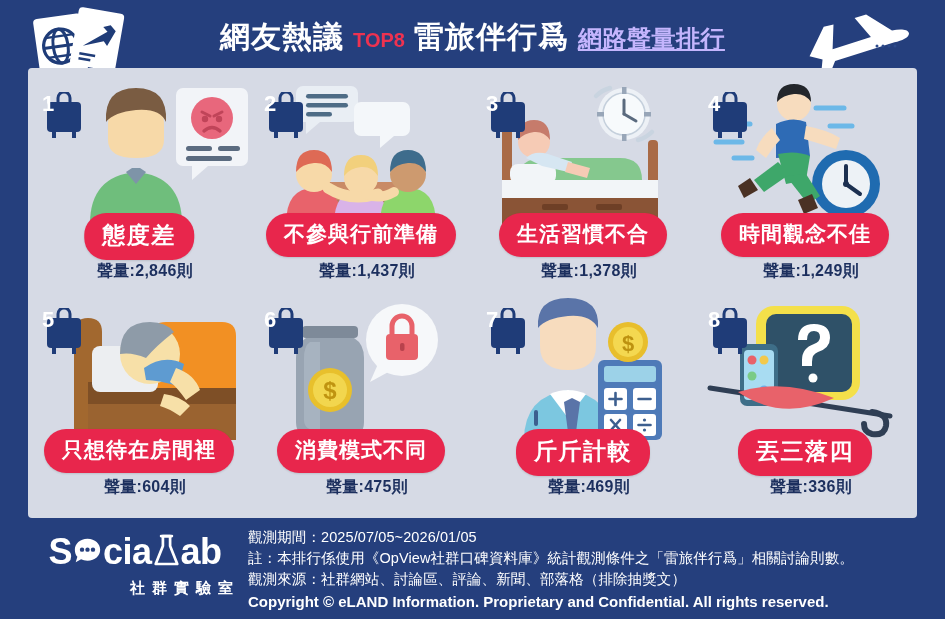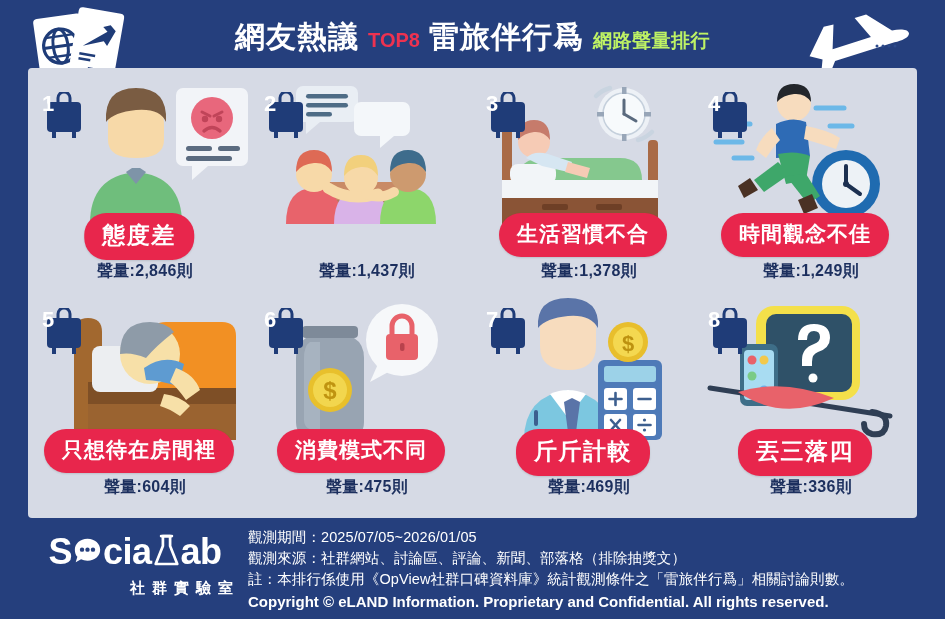--- a/index.html
+++ b/index.html
@@ -27,22 +27,23 @@
   }
   .t-main {
     font-size: 30px; font-weight: bold; color: #FFFFFF;
     letter-spacing: 1px;
   }
   .t-top8 {
     font-size: 20px; font-weight: bold; color: #EE3250;
     letter-spacing: 0px;
   }
   .t-sub {
-    font-size: 19px; font-weight: bold; color: #bef264;
+    font-size: 24px; font-weight: bold; color: #c4b5fd;
     letter-spacing: 0.5px;
+    text-decoration: underline;
   }
   .passport-icon {
     position: absolute; left: 22px; top: 5px;
     width: 120px; height: 70px;
   }
   .plane-icon {
     position: absolute; right: 28px; top: 6px;
     width: 120px; height: 66px;
   }
 
@@ -266,20 +267,21 @@
             <path d="M84 142 q0 -34 27 -34 q27 0 27 34 Z" fill="#D9B3E8"></path>
             <circle cx="111" cy="96" r="17" fill="#F7D9A8"></circle>
             <path d="M94 94 q0 -21 17 -21 q17 0 17 21 q-6 -10 -17 -9 q-11 1 -17 9 Z" fill="#F2D07C"></path>
             <path d="M130 142 q0 -36 28 -36 q28 0 28 36 Z" fill="#8DD66B"></path>
             <circle cx="158" cy="92" r="18" fill="#CD9A6F"></circle>
             <path d="M140 90 q0 -22 18 -22 q18 0 18 22 q-6 -10 -18 -9 q-12 1 -18 9 Z" fill="#3E6C8C"></path>
             <path d="M78 106 q22 14 50 6" stroke="#F7D9A8" stroke-width="11" fill="none" stroke-linecap="round"></path>
             <path d="M144 110 q-14 8 -28 2" stroke="#F7D9A8" stroke-width="10" fill="none" stroke-linecap="round"></path>
           </svg>
         </div>
+        <div class="pill sm">不參與行前準備</div>
         <div class="volume">聲量:1,437則</div>
       </div>
 
       <div class="cell">
         <div class="badge">
           <svg viewBox="0 0 40 48" width="40" height="48">
             <path d="M14 10 V6 a6 6 0 0 1 12 0 V10" fill="none" stroke="#1F3C78" stroke-width="3"></path>
             <rect x="3" y="10" width="34" height="30" rx="4" fill="#1F3C78"></rect>
             <rect x="8" y="40" width="4" height="6" fill="#1F3C78"></rect>
             <rect x="28" y="40" width="4" height="6" fill="#1F3C78"></rect>
@@ -516,19 +518,19 @@
             <path d="M9 2 L21 2" stroke="#FFFFFF" stroke-width="3" stroke-linecap="round"></path>
           </svg>
         </span>
         <span class="logo-text">ab</span>
       </div>
       <div class="logo-sub">社群實驗室</div>
     </div>
 
     <div class="notes">
       <div class="note-line">觀測期間：2025/07/05~2026/01/05</div>
+      <div class="note-line">註：本排行係使用《OpView社群口碑資料庫》統計觀測條件之「雷旅伴行爲」相關討論則數。</div>
       <div class="note-line">觀測來源：社群網站、討論區、評論、新聞、部落格（排除抽獎文）</div>
-      <div class="note-line">註：本排行係使用《OpView社群口碑資料庫》統計觀測條件之「雷旅伴行爲」相關討論則數。</div>
       <div class="note-copy">Copyright © eLAND Information. Proprietary and Confidential. All rights reserved.</div>
     </div>
   </div>
 
 </div>
 
 </body></html>

